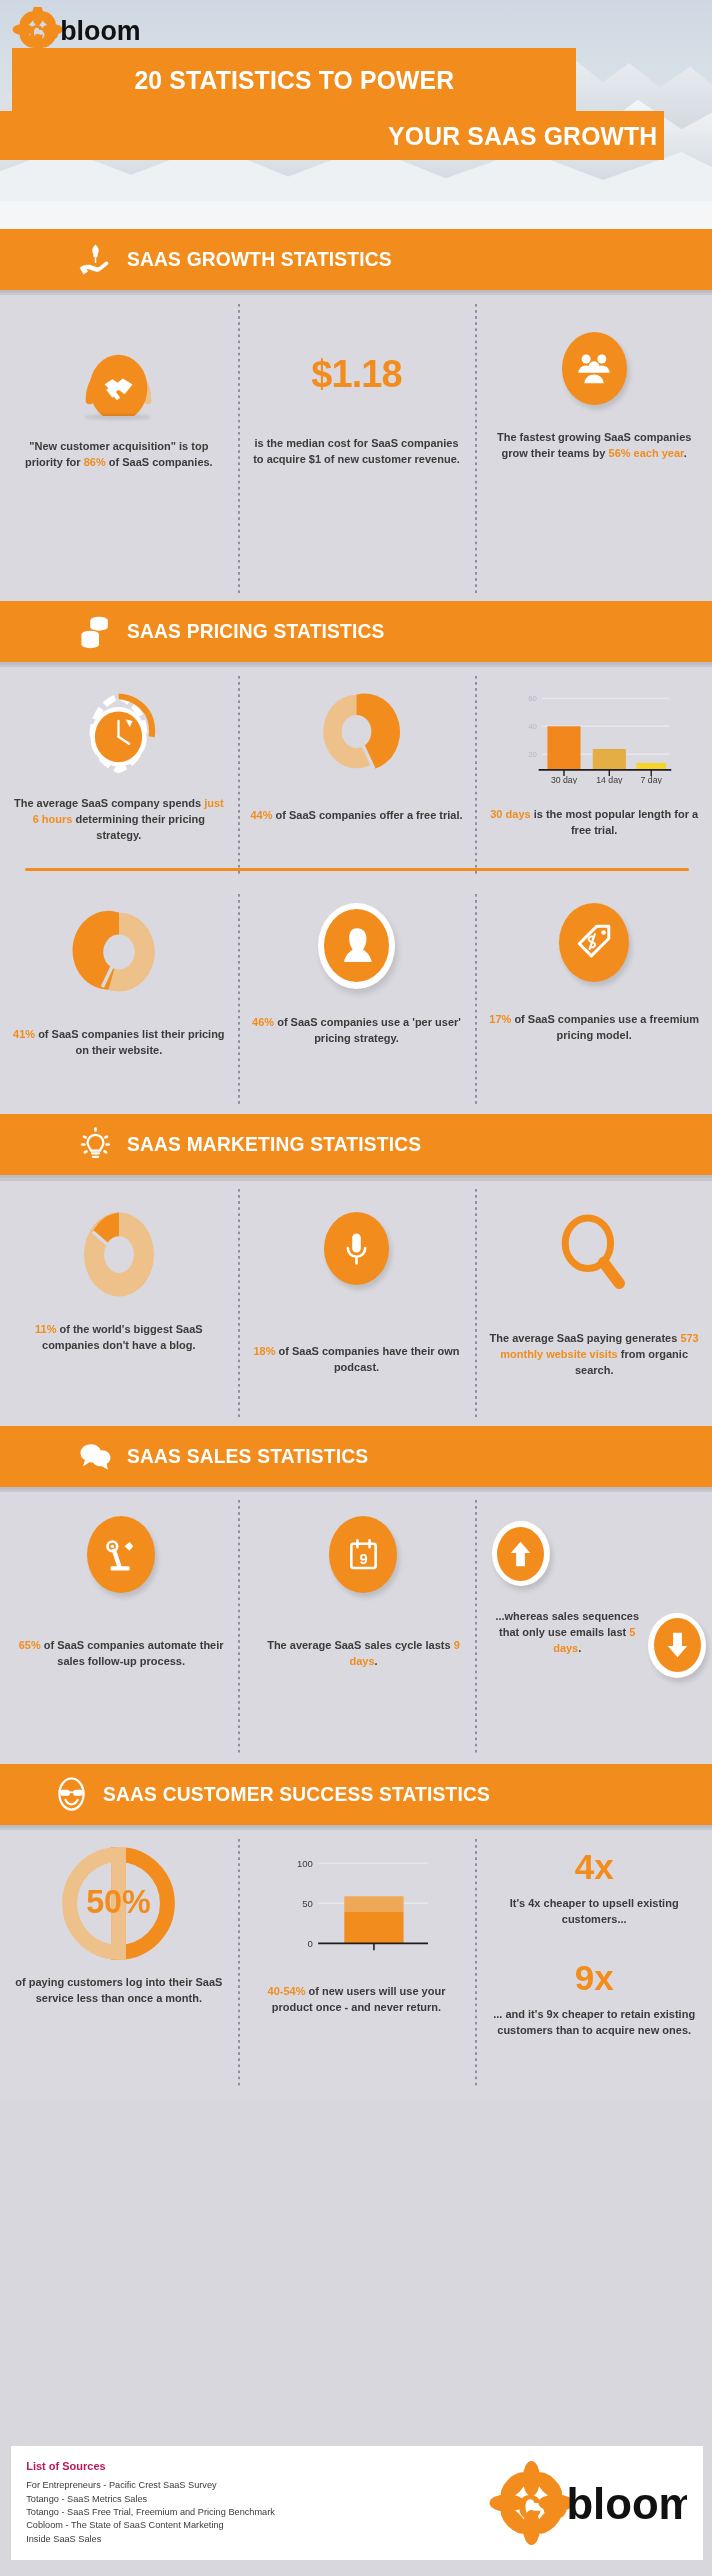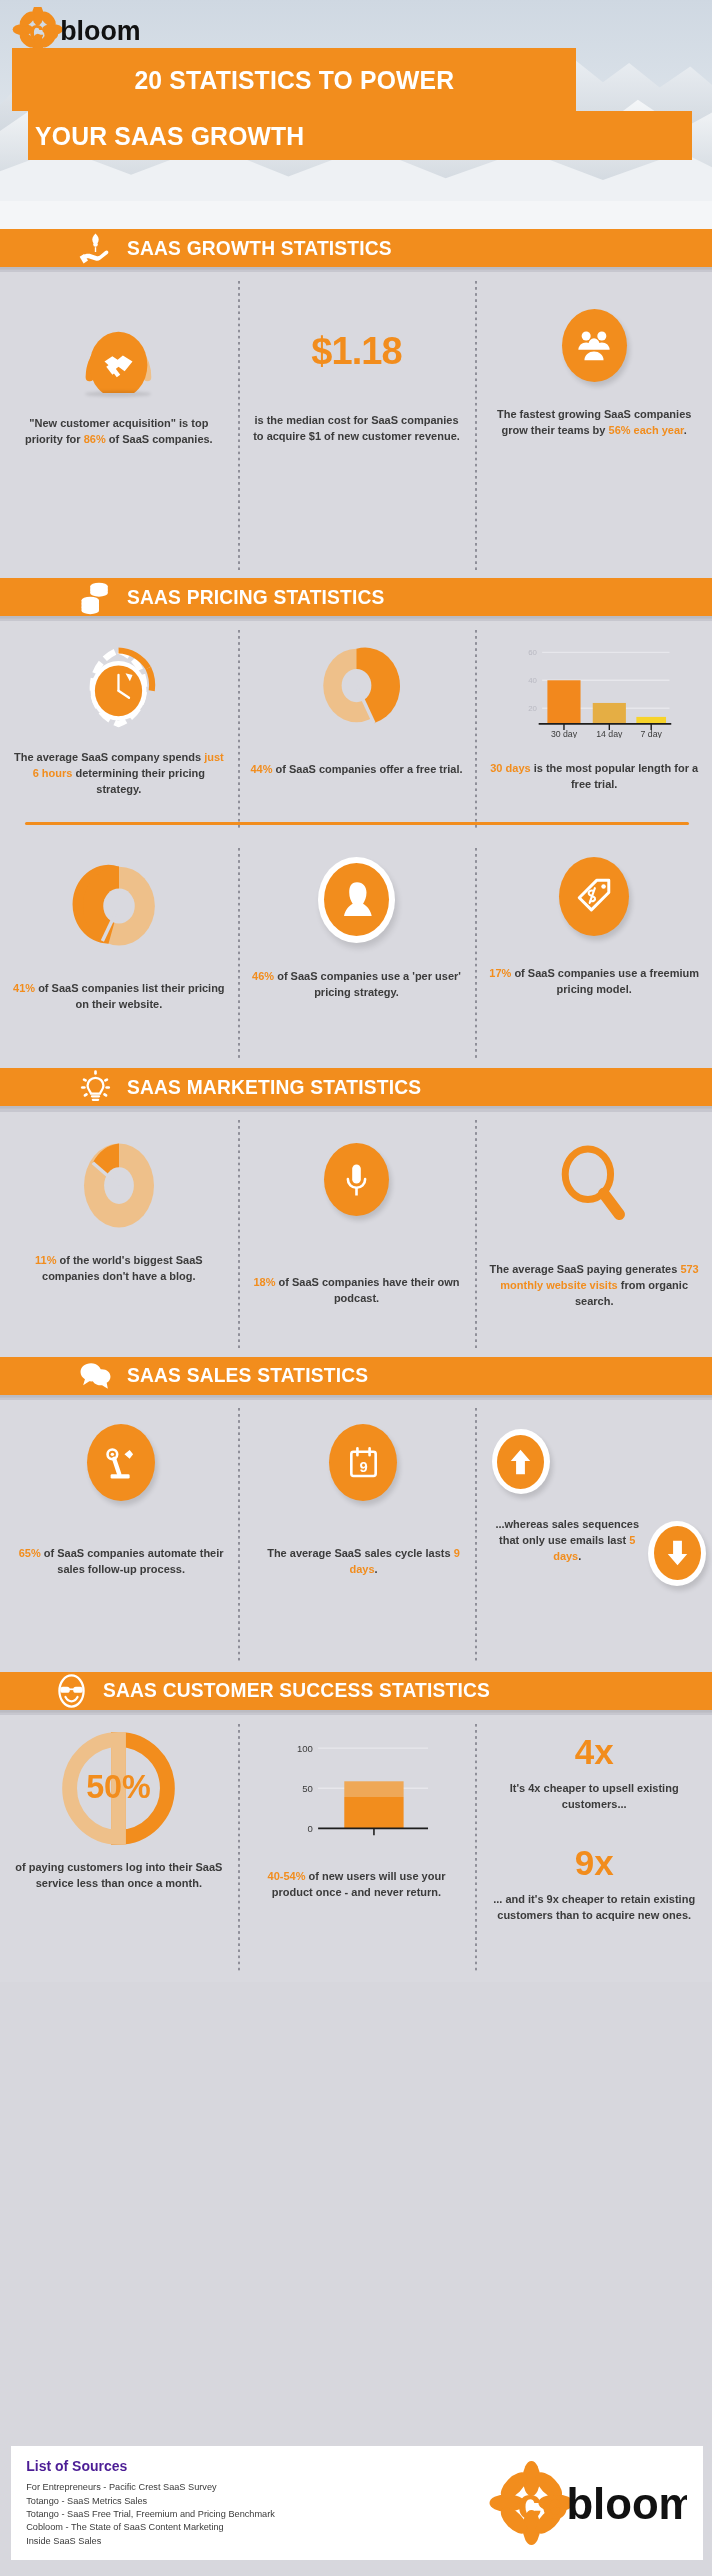--- a/index.html
+++ b/index.html
@@ -14,28 +14,28 @@
   .page { width:713px; height:2576px; position:relative; background:#d7d7dd; }
 
   
   .hero { position:relative; width:713px; height:229px; overflow:hidden;
           background:linear-gradient(180deg,#c9d2dc 0%,#b9c4d0 28%,#cfd6dd 48%,#e6eaee 72%,#f2f4f6 100%); }
   .hero .mountains { position:absolute; inset:0; }
   .hero .logo { position:absolute; left:10.5px; top:7px; width:140px; height:45px; }
   .hero-title-band { position:absolute; left:12px; top:48px; width:564px; height:63px;
        background:#f28d1d; display:flex; align-items:center; justify-content:center; }
   .hero-title-band2 { position:absolute; left:0; top:111px; width:664px; height:49px;
-       background:#f28d1d; display:flex; align-items:center; justify-content:flex-start;margin-left:28px; }
+       background:#f28d1d; display:flex; align-items:center; justify-content:flex-end; }
   .hero-title-band, .hero-title-band2 { z-index:3; }
   .hero-title-text { color:#fff; font-size:26px; font-weight:bold; letter-spacing:0.2px;
        font-family:"Liberation Sans", sans-serif; line-height:1; white-space:nowrap;
        transform:scaleX(.95); transform-origin:center; }
 
   
-  .sec-bar { position:relative; width:713px; height:38px; background:#f28d1d;
+  .sec-bar { position:relative; width:713px; height:61px; background:#f28d1d;
              display:flex; align-items:center; box-shadow:0 2.6px 0 rgba(0,0,0,.06); }
   .sec-bar .sec-icon { width:40px; height:40px; margin-left:75px; flex:0 0 auto;
                        display:flex; align-items:center; justify-content:center; }
   .sec-bar .sec-title { color:#fff; font-size:20px; font-weight:bold; margin-left:12.2px;
                         letter-spacing:0.2px; white-space:nowrap; transform:scaleX(.96);
                         transform-origin:left center; }
   .sec-gap { height:5.2px; background:#c7c7cf; }
 
   
   .block { background:#d9d9df; position:relative; }
@@ -55,21 +55,21 @@
   .icon-circle.ring .inner { width:54px; height:63px; border-radius:50%; background:#f28d1d;
                  display:flex; align-items:center; justify-content:center; }
 
   .bignum { color:#f28d1d; font-weight:bold; }
 
   .hr-orange { height:3.5px; background:#f28d1d; margin:0 24.5px; border-radius:1.7px; }
 
   .footer-box { position:absolute; left:10.5px; right:10.5px; bottom:15.7px; height:114px;
      background:#fff; display:flex; align-items:center; justify-content:space-between;
      padding:12.2px 15.7px; }
-  .src-title { font-size:14px; font-weight:bold; color:#4c1d95; margin-bottom:7px; }
+  .src-title { font-size:11px; font-weight:bold; color:#be185d; margin-bottom:7px; }
   .src-line { font-size:9.2px; color:#3b3b3b; line-height:1.45; }
 
   svg { display:block; }
 </style>
 </head>
 <body>
 
 <div class="page">
 
   <div class="hero">

